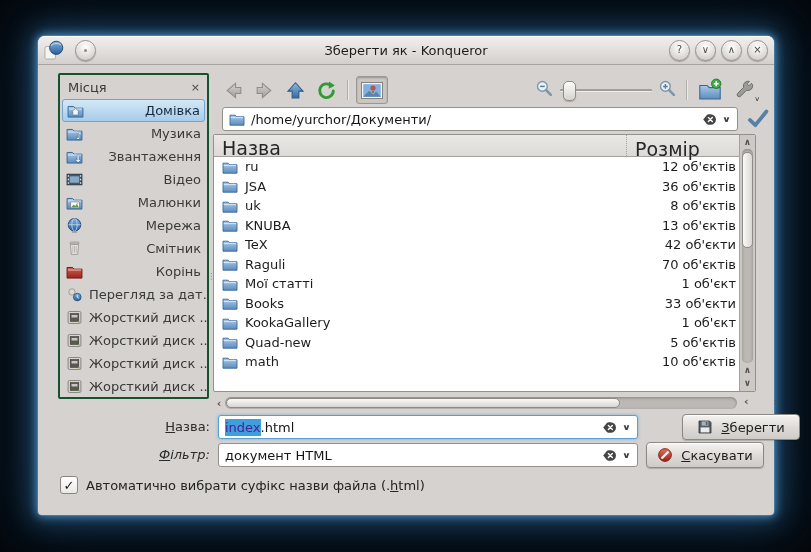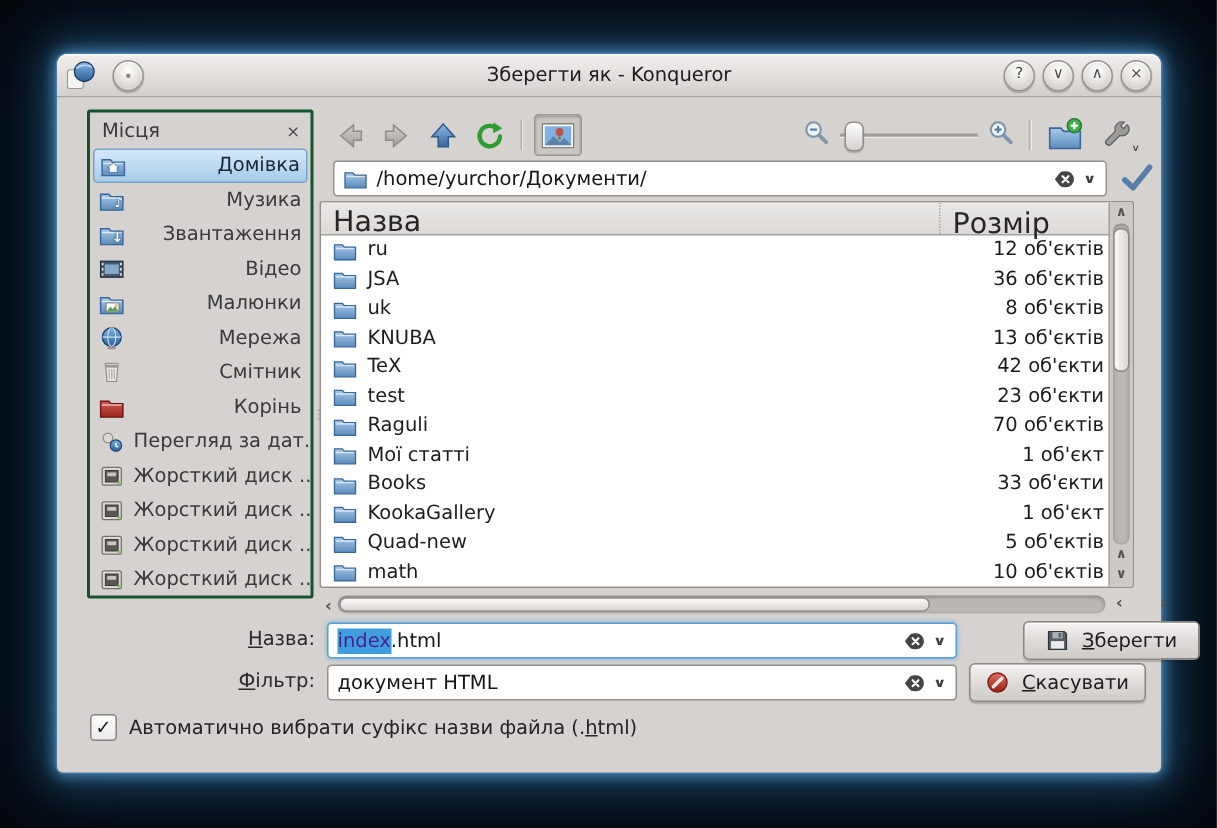--- a/index.html
+++ b/index.html
@@ -513,29 +513,20 @@
             </span>
             <span class="rname">TeX</span>
             <span class="rsize">42 об'єкти</span>
           </div>
         <div class="row">
             <span class="fic">
               <svg>
                 <use href="#sFolder"></use>
               </svg>
             </span>
-            <span class="rname">test</span>
-            <span class="rsize">23 об'єкти</span>
-          </div>
-        <div class="row">
-            <span class="fic">
-              <svg>
-                <use href="#sFolder"></use>
-              </svg>
-            </span>
             <span class="rname">Raguli</span>
             <span class="rsize">70 об'єктів</span>
           </div>
         <div class="row">
             <span class="fic">
               <svg>
                 <use href="#sFolder"></use>
               </svg>
             </span>
             <span class="rname">Мої статті</span>
@@ -609,21 +600,21 @@
         <span class="combo-arrow">∨</span>
       </span>
     </div>
     <button class="pbtn" style="left:644px;top:378px;">
       <svg>
           <use href="#sFloppy"></use>
         </svg>
       <span><span class="u">З</span><span>берегти</span></span>
     </button>
 
-    <label class="flabel" style="top:411px;"><span class="u">Ф</span><span>ільтр:</span></label>
+    <label class="flabel" style="top:411px;font-style:italic;"><span class="u">Ф</span><span>ільтр:</span></label>
     <div class="input" style="top:407px;">
       <span>документ HTML</span>
       <span class="inp-icons">
         <svg>
             <use href="#sClear"></use>
           </svg>
         <span class="combo-arrow">∨</span>
       </span>
     </div>
     <button class="pbtn" style="left:608px;top:406px;">

